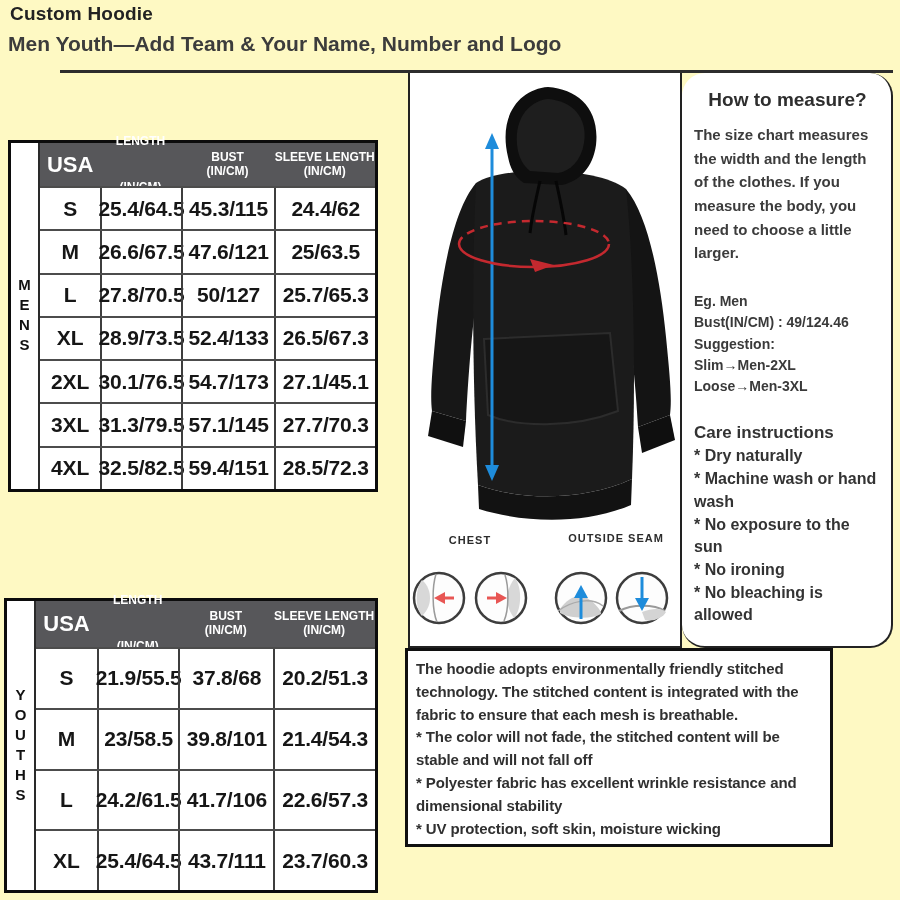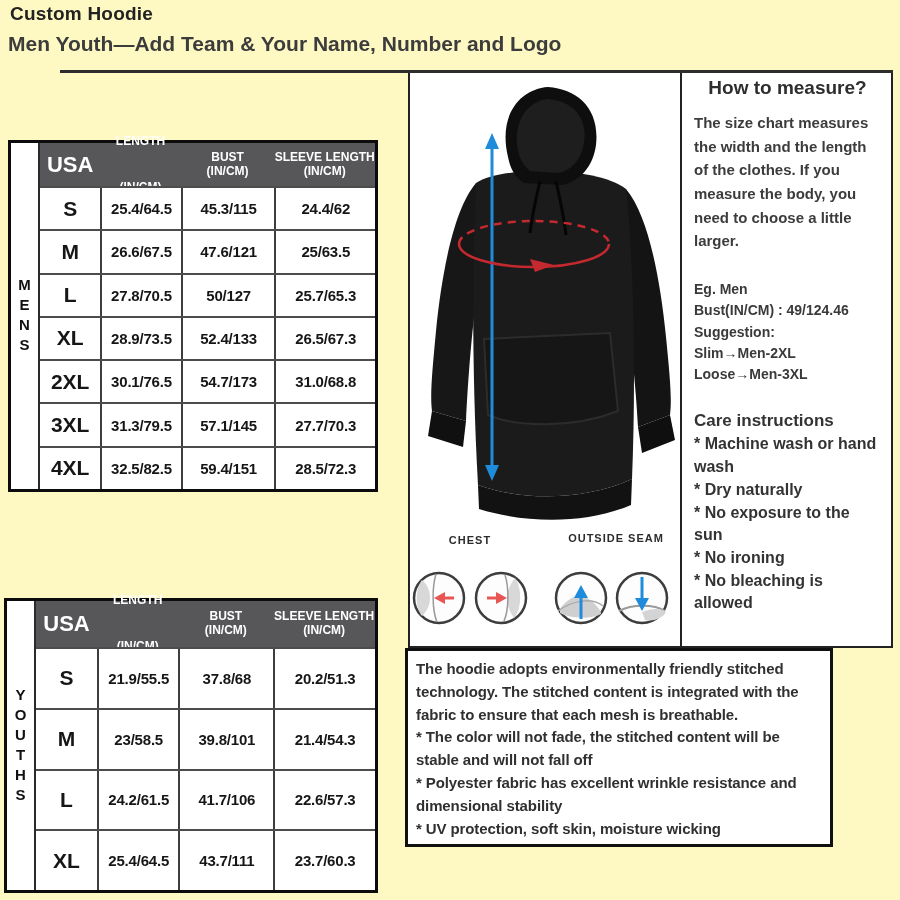--- a/index.html
+++ b/index.html
@@ -24,34 +24,34 @@
   .size-table.mens .thead { height:43px; }
   .size-table.youth .thead { height:46px; }
   .th { display:flex; flex-direction:column; align-items:center; justify-content:center; line-height:1.15;
         font-weight:700; font-size:12px; text-align:center; }
   .th.c0 { font-size:22px; }
   .c0 { width:18%; } .c1 { width:24%;gap:32px; } .c2 { width:28%; } .c3 { width:30%; }
   .trow { flex:1; display:flex; border-top:2px solid #4c4c4c; }
   .td { display:flex; align-items:center; justify-content:center; font-weight:700; color:#161616; }
   .td + .td { border-left:2px solid #3e3e3e; }
   .td.size { font-size:21px; }
-  .td.val  { font-size:15px; letter-spacing:-.2px; }
+  .td.val  { font-size:21px; letter-spacing:-.2px; }
 
   
   .hoodie-panel { position:absolute; left:408px; top:73px; width:274px; height:575px; background:#fff;
                   border-left:2px solid #222; border-right:2px solid #222; border-bottom:2px solid #222; }
   .hoodie-svg { position:absolute; left:4px; top:8px; }
   .diagram-label { position:absolute; font-size:11px; font-weight:700; color:#2c2c2c; letter-spacing:1px; text-align:center; }
   .chest-label { left:24px; top:461px; width:72px; }
   .seam-label  { left:148px; top:459px; width:116px; }
   .circles-svg { position:absolute; left:0; top:494px; }
 
   
   .measure-col { position:absolute; left:682px; top:73px; width:211px; height:575px; background:#fff;
-                 border-right:2px solid #222; border-bottom:2px solid #222; padding:0 10px 0 12px; color:#3a3a3a; }
+                 border-right:2px solid #222; border-bottom:2px solid #222; padding:12px 10px 0 12px; color:#3a3a3a;border-radius:23px; }
   .measure-heading { text-align:center; font-size:19px; font-weight:700; color:#2e2e2e; margin-top:4px; }
   .measure-body { margin-top:12px; font-size:15px; font-weight:600; line-height:1.58; color:#3c3c3c; }
   .example-block { margin-top:26px; font-size:14px; font-weight:700; line-height:1.52; color:#3a3a3a; }
   .care-heading { margin-top:26px; font-size:17px; font-weight:600; color:#333; }
   .care-list { margin-top:2px; font-size:16px; font-weight:600; line-height:1.42; color:#333; }
 
   
   .bottom-box { position:absolute; left:405px; top:648px; width:428px; height:199px; background:#fff;
                 border:3px solid #101010; padding:7px 8px 0 8px; }
   .bottom-box div { font-size:15px; font-weight:700; color:#303030; line-height:1.52; letter-spacing:-.1px; }
@@ -104,21 +104,21 @@
       <div class="trow">
         <div class="td size c0">XL</div>
         <div class="td val c1">28.9/73.5</div>
         <div class="td val c2">52.4/133</div>
         <div class="td val c3">26.5/67.3</div>
       </div>
       <div class="trow">
         <div class="td size c0">2XL</div>
         <div class="td val c1">30.1/76.5</div>
         <div class="td val c2">54.7/173</div>
-        <div class="td val c3">31.0/68.8</div>
+        <div class="td val c3">27.1/45.1</div>
       </div>
       <div class="trow">
         <div class="td size c0">3XL</div>
         <div class="td val c1">31.3/79.5</div>
         <div class="td val c2">57.1/145</div>
         <div class="td val c3">27.7/70.3</div>
       </div>
       <div class="trow">
         <div class="td size c0">4XL</div>
         <div class="td val c1">32.5/82.5</div>
@@ -251,22 +251,22 @@
     <div class="measure-body">The size chart measures the width and the length of the clothes.  If you measure the body, you need to choose a little larger.</div>
     <div class="example-block">
       <div>Eg. Men</div>
       <div>Bust(IN/CM) : 49/124.46</div>
       <div>Suggestion:</div>
       <div>Slim→Men-2XL</div>
       <div>Loose→Men-3XL</div>
     </div>
     <div class="care-heading">Care instructions</div>
     <div class="care-list">
+      <div>* Dry naturally</div>
       <div>* Machine wash or hand wash</div>
-      <div>* Dry naturally</div>
       <div>* No exposure to the sun</div>
       <div>* No ironing</div>
       <div>* No bleaching is allowed</div>
     </div>
   </div>
 
   <div class="bottom-box">
     <div>The hoodie adopts environmentally friendly stitched technology. The stitched content is integrated with the fabric to ensure that each mesh is breathable.</div>
     <div>* The color will not fade, the stitched content will be stable and will not fall off</div>
     <div>* Polyester fabric has excellent wrinkle resistance and dimensional stability</div>

